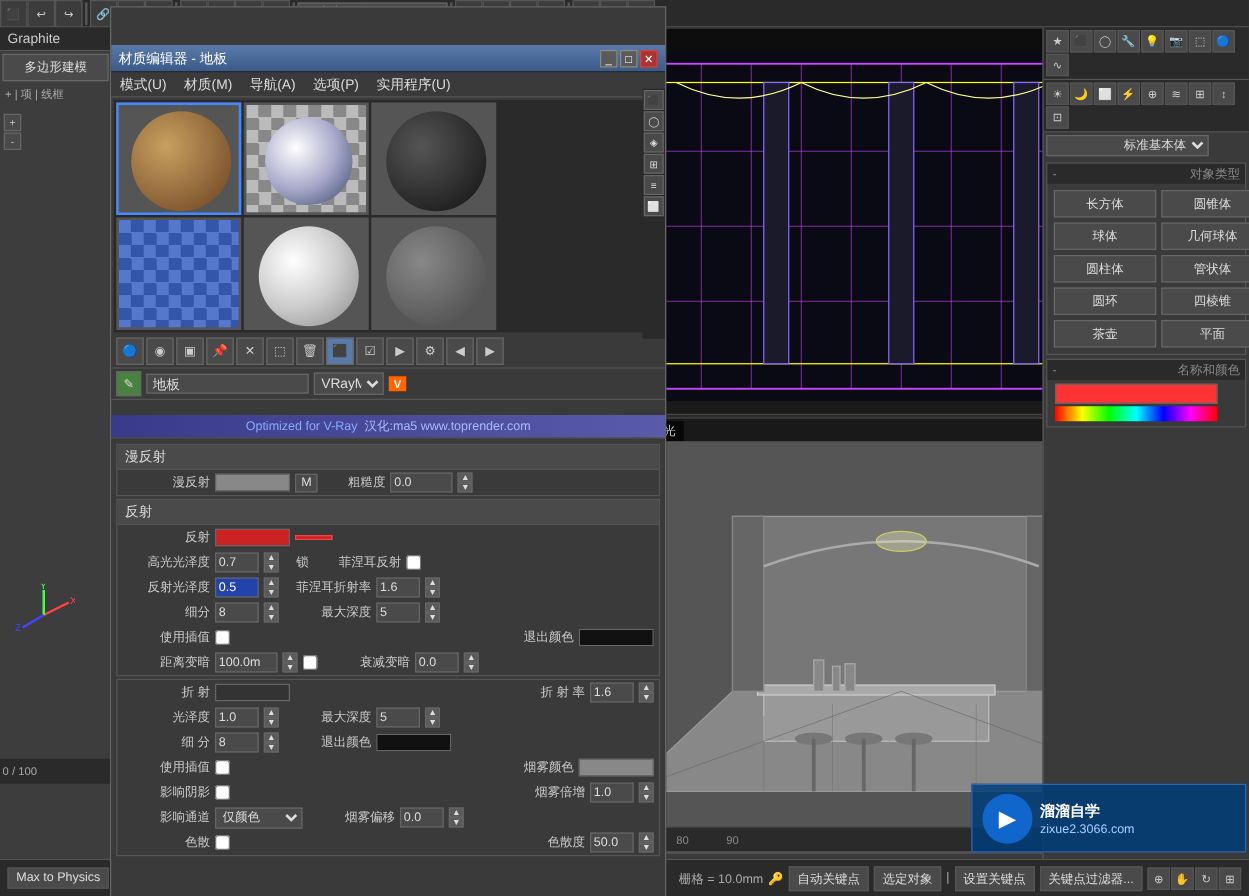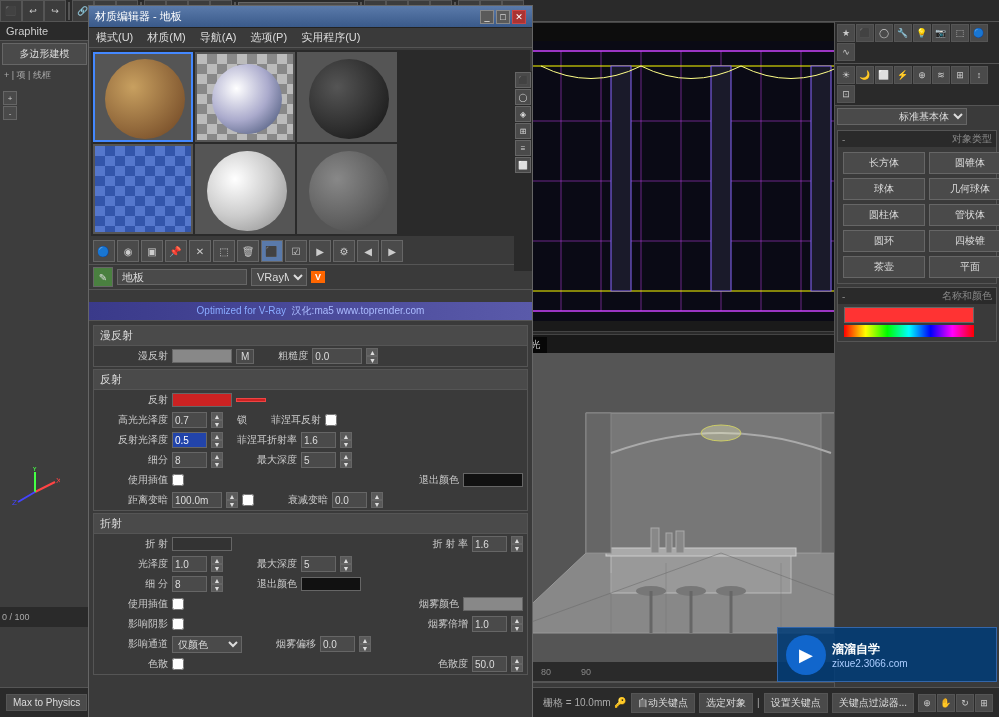--- a/index.html
+++ b/index.html
@@ -35,21 +35,21 @@
     }
 
     
     #mat-editor {
       position: absolute; top: 5px; left: 88px; width: 445px; height: 720px;
       background: #3a3a3a; border: 1px solid #666; z-index: 10;
     }
     #mat-editor-title {
       background: linear-gradient(to bottom, #5a7aaa, #3a5a8a);
       color: white; font-size: 11px; padding: 3px 6px; display: flex; align-items: center;
-      justify-content: space-between; border-bottom: 1px solid #222;
+      justify-content: space-between; border-bottom: 1px solid #222; margin-top: 30px;
     }
     #mat-editor-menubar {
       background: #3a3a3a; border-bottom: 1px solid #555; padding: 1px 4px;
       display: flex; gap: 8px; font-size: 11px; color: #ddd;
     }
     #mat-editor-menubar span { cursor: pointer; padding: 1px 3px; }
 
     
     #mat-preview-grid {
       display: grid; grid-template-columns: repeat(3, 100px); grid-template-rows: repeat(2, 90px);
@@ -467,21 +467,20 @@
         <div class="prop-label">衰减变暗</div>
         <input type="text" class="prop-input-small" value="0.0" style="">
         <div class="prop-spinner">
           <div class="prop-spin">▲</div>
           <div class="prop-spin">▼</div>
         </div>
       </div>
     </div>
 
     <div class="prop-section">
-      <div class="prop-section-title">折射</div>
       <div class="prop-row">
         <div class="prop-label">折 射</div>
         <div class="prop-color-box dark"></div>
         <div style="flex:1;"></div>
         <div class="prop-label">折 射 率</div>
         <input type="text" class="prop-input-small" value="1.6" style="">
         <div class="prop-spinner">
           <div class="prop-spin">▲</div>
           <div class="prop-spin">▼</div>
         </div>

